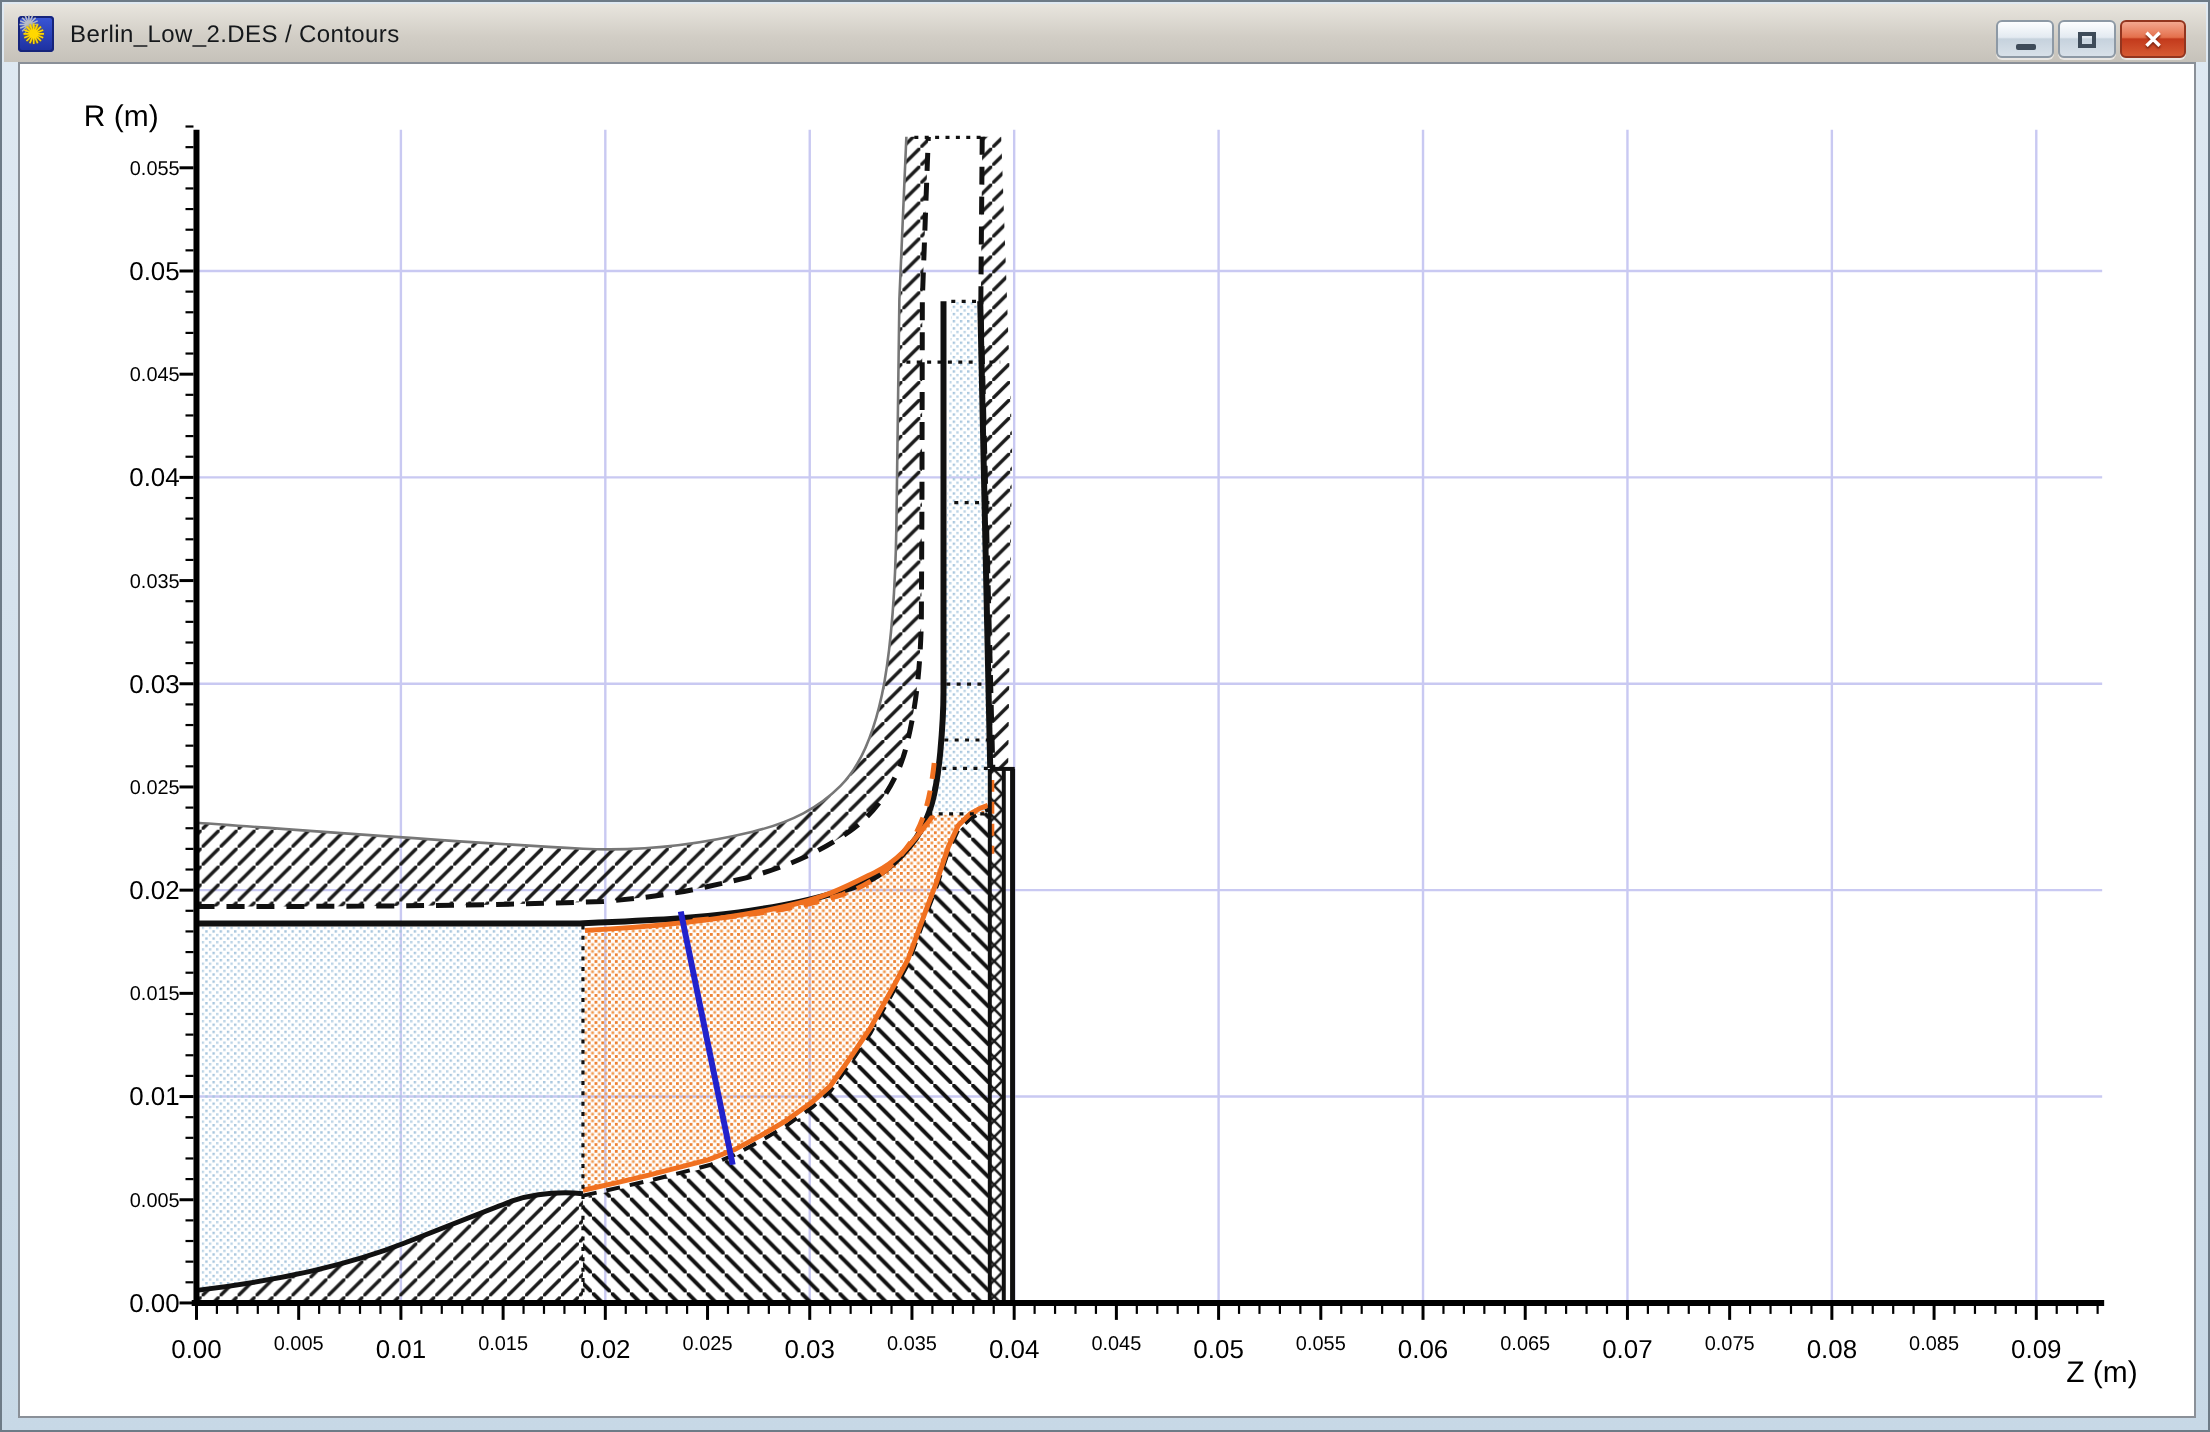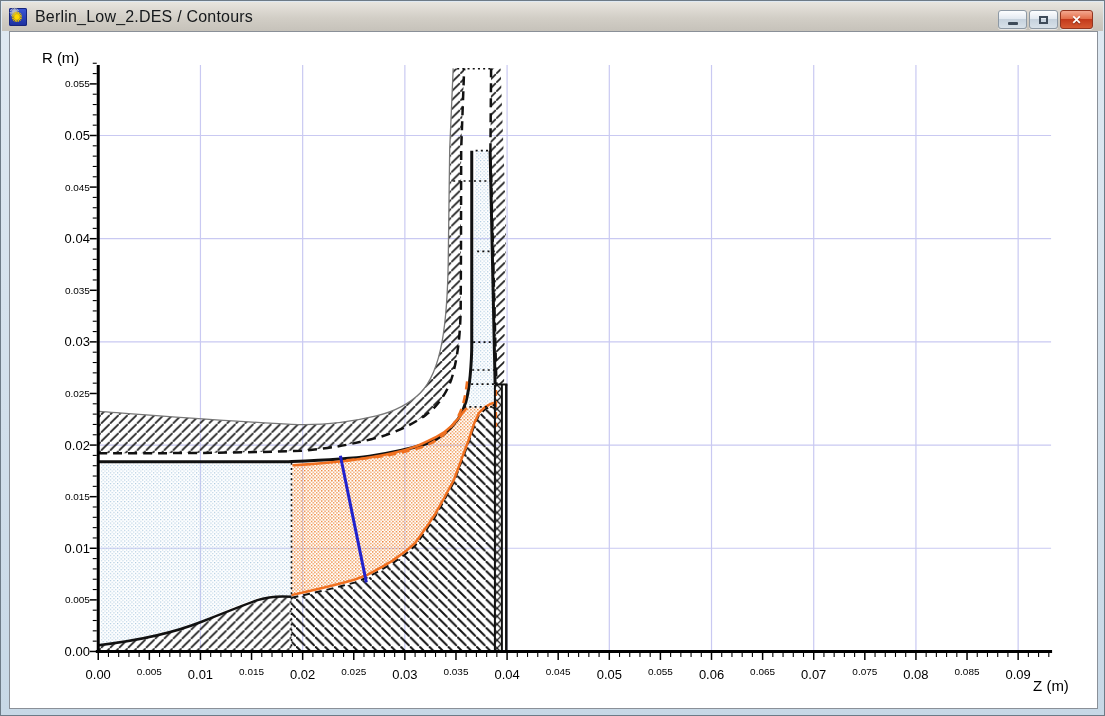--- a/index.html
+++ b/index.html
@@ -18,21 +18,21 @@
     padding-left:7px;
   }
   #appicon{
     width:18px;height:18px;border-radius:2px;
     background:linear-gradient(#3a57d8,#1c2f9e);
     position:relative;flex:0 0 auto;
     box-shadow:0 0 0 1px #16247a inset;
   }
   #appicon .gearGray{position:absolute;left:0px;top:-3px;font-size:13px;color:#b9bdc6;}
   #appicon .gearYellow{position:absolute;left:2px;top:1px;font-size:14px;color:#ffd700;text-shadow:0 0 1px #8a6d00;}
-  #titletext{margin-left:8px;font-size:16px;color:#15181b;letter-spacing:.2px;text-align:right;}
+  #titletext{margin-left:8px;font-size:12px;color:#15181b;letter-spacing:.2px;text-align:right;}
   #winbtns{position:absolute;right:10px;top:8px;display:flex;gap:2px;}
   .wbtn{
     height:19px;border:1px solid #8d99a5;border-radius:3px;
     background:linear-gradient(#fdfeff,#e3eaf1 45%,#c6d2dd 50%,#d8e1e9);
     display:flex;align-items:center;justify-content:center;
     box-shadow:0 1px 0 rgba(255,255,255,.6);
   }
   .wbtn.min,.wbtn.max{width:29px;}
   .wbtn.close{
     width:33px;border-color:#93351f;

